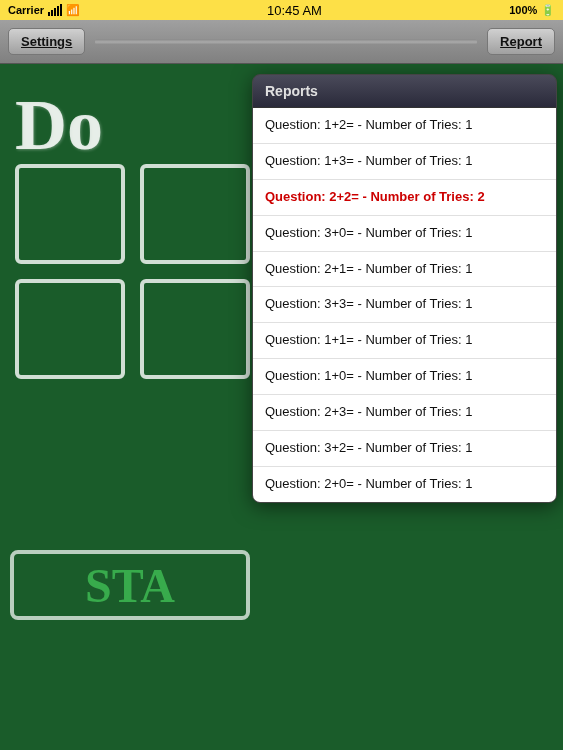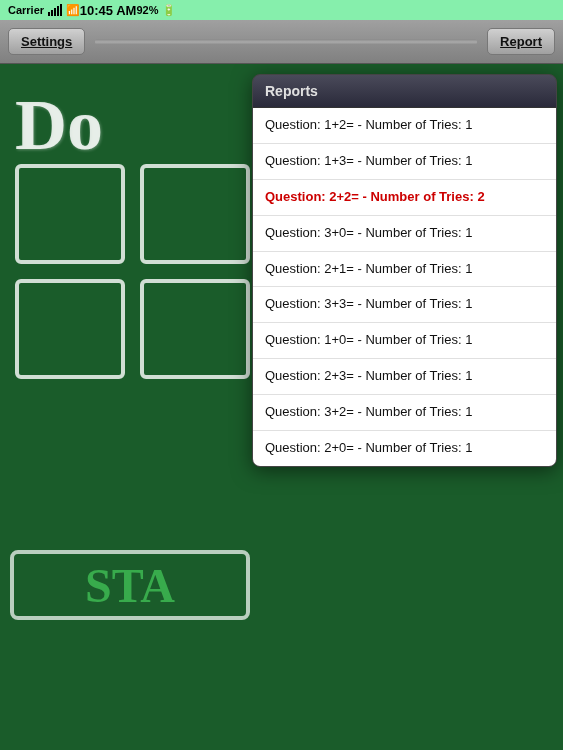--- a/index.html
+++ b/index.html
@@ -10,23 +10,24 @@
       overflow: hidden;
       font-family: -apple-system, 'Helvetica Neue', Helvetica, Arial, sans-serif;
       background: #1a5c2a;
       position: relative;
     }
 
     
     .status-bar {
       width: 100%;
       height: 20px;
-      background: #86efac;
+      background: #fde047;
       display: flex;
       align-items: center;
+      justify-content: space-between;
       padding: 0 8px;
       font-size: 11px;
       font-weight: 600;
       color: #000;
     }
     .status-left { display: flex; align-items: center; gap: 4px; }
     .status-right { display: flex; align-items: center; gap: 4px; }
 
     
     .nav-bar {
@@ -179,23 +180,23 @@
     <span>Carrier</span>
     <div class="signal-bars">
       <span style="height:4px"></span>
       <span style="height:6px"></span>
       <span style="height:8px"></span>
       <span style="height:10px"></span>
       <span style="height:12px"></span>
     </div>
     <span>📶</span>
   </div>
-  <div style="font-size:13px;font-weight:700;">10:45 AM</div>
+  <div style="font-size:13px;font-weight:400;">10:45 AM</div>
   <div class="status-right">
-    <span>92%</span>
+    <span>100%</span>
     <span style="font-size:11px;">🔋</span>
   </div>
 </div>
 
 <div class="nav-bar">
   <button class="nav-button">Settings</button>
   <div style="flex:1; height:6px; background: linear-gradient(to bottom, #888, #aaa, #888); margin: 0 10px; border-radius:3px;"></div>
   <button class="nav-button">Report</button>
 </div>
 
@@ -214,19 +215,20 @@
 
   <div class="reports-popover">
     <div class="reports-header">Reports</div>
     <div class="reports-list" id="reports-list">
         <div class="report-row">Question: 1+2= - Number of Tries: 1</div>
         <div class="report-row">Question: 1+3= - Number of Tries: 1</div>
         <div class="report-row highlight">Question: 2+2= - Number of Tries: 2</div>
         <div class="report-row">Question: 3+0= - Number of Tries: 1</div>
         <div class="report-row">Question: 2+1= - Number of Tries: 1</div>
         <div class="report-row">Question: 3+3= - Number of Tries: 1</div>
+        <div class="report-row">Question: 1+1= - Number of Tries: 1</div>
         <div class="report-row">Question: 1+0= - Number of Tries: 1</div>
         <div class="report-row">Question: 2+3= - Number of Tries: 1</div>
         <div class="report-row">Question: 3+2= - Number of Tries: 1</div>
         <div class="report-row">Question: 2+0= - Number of Tries: 1</div>
       </div>
   </div>
 </div>
 
 </body></html>

